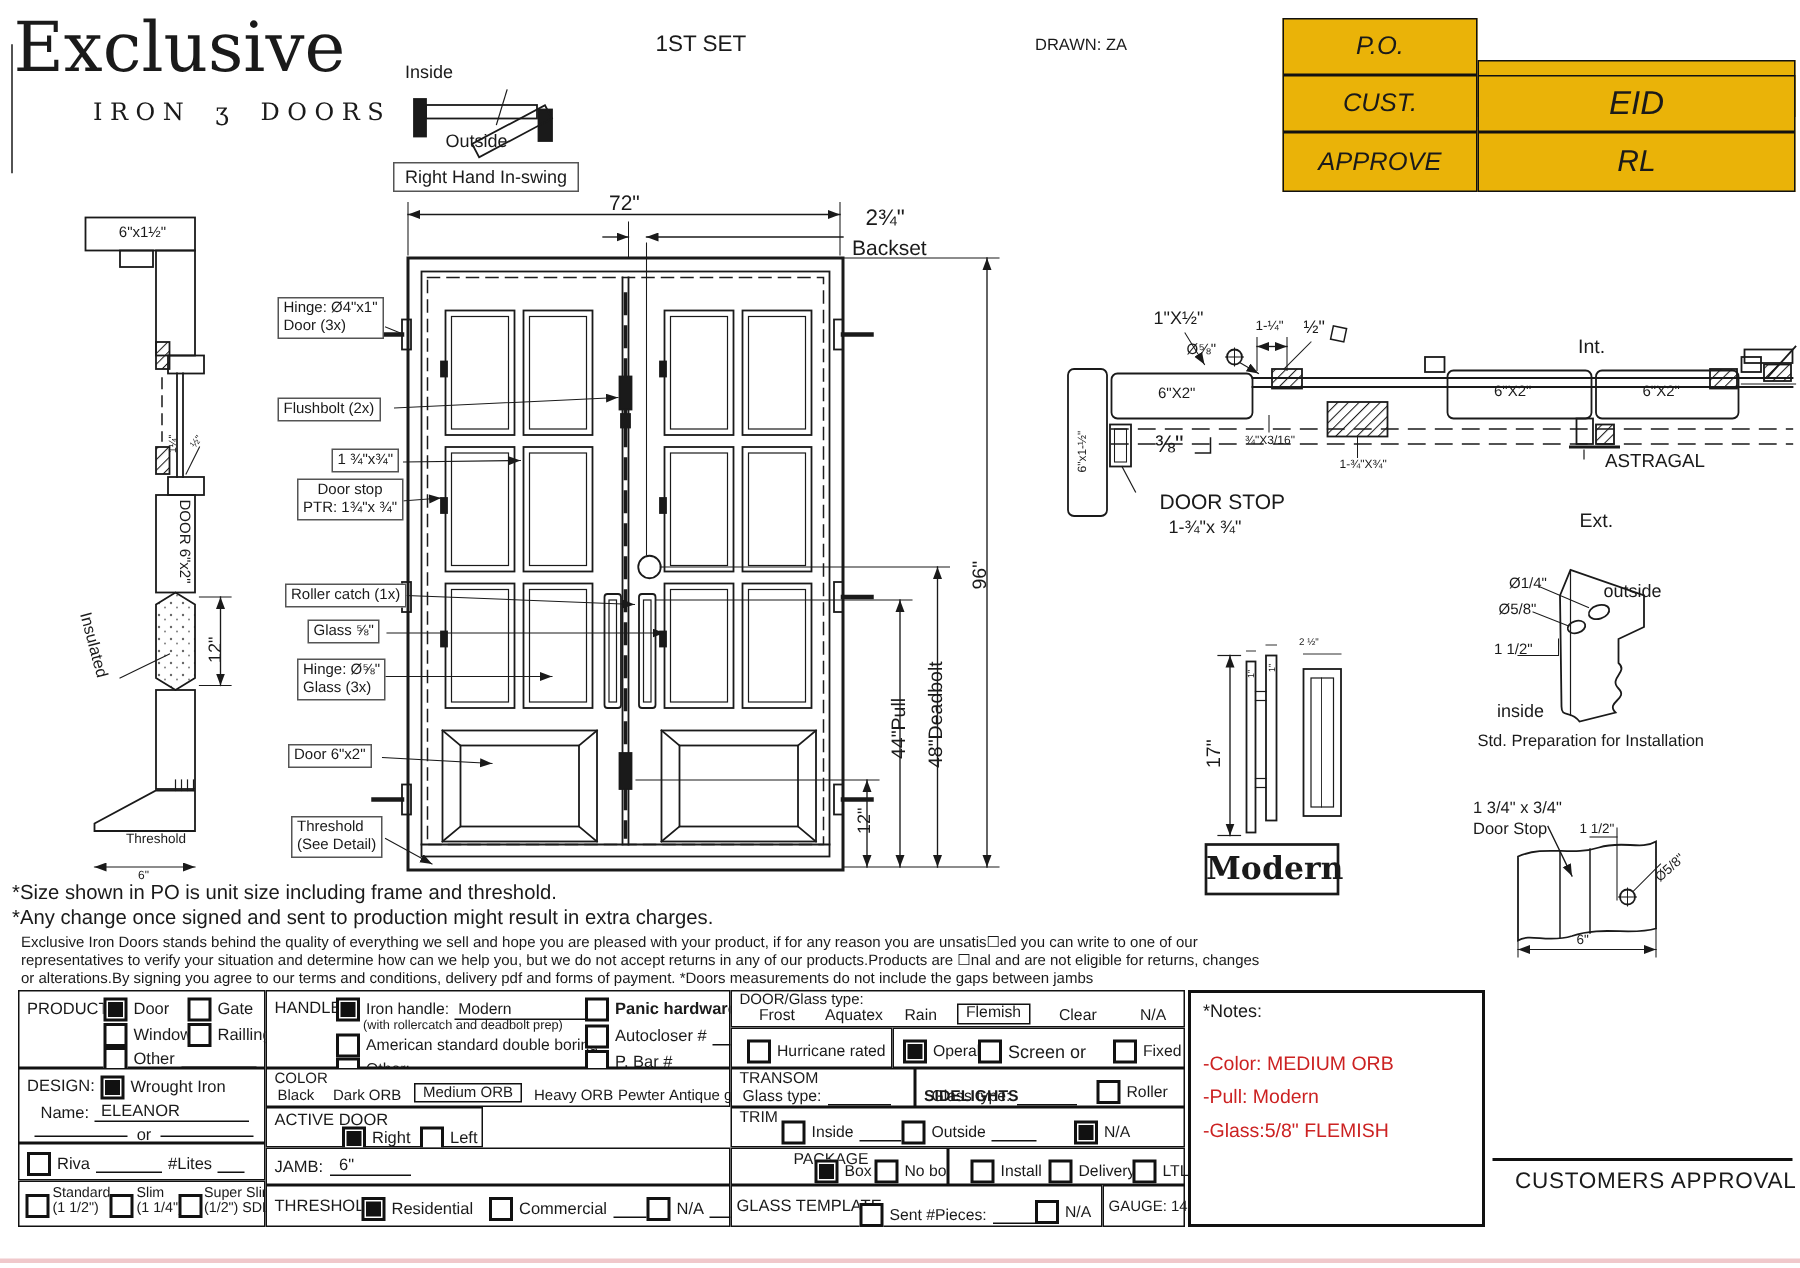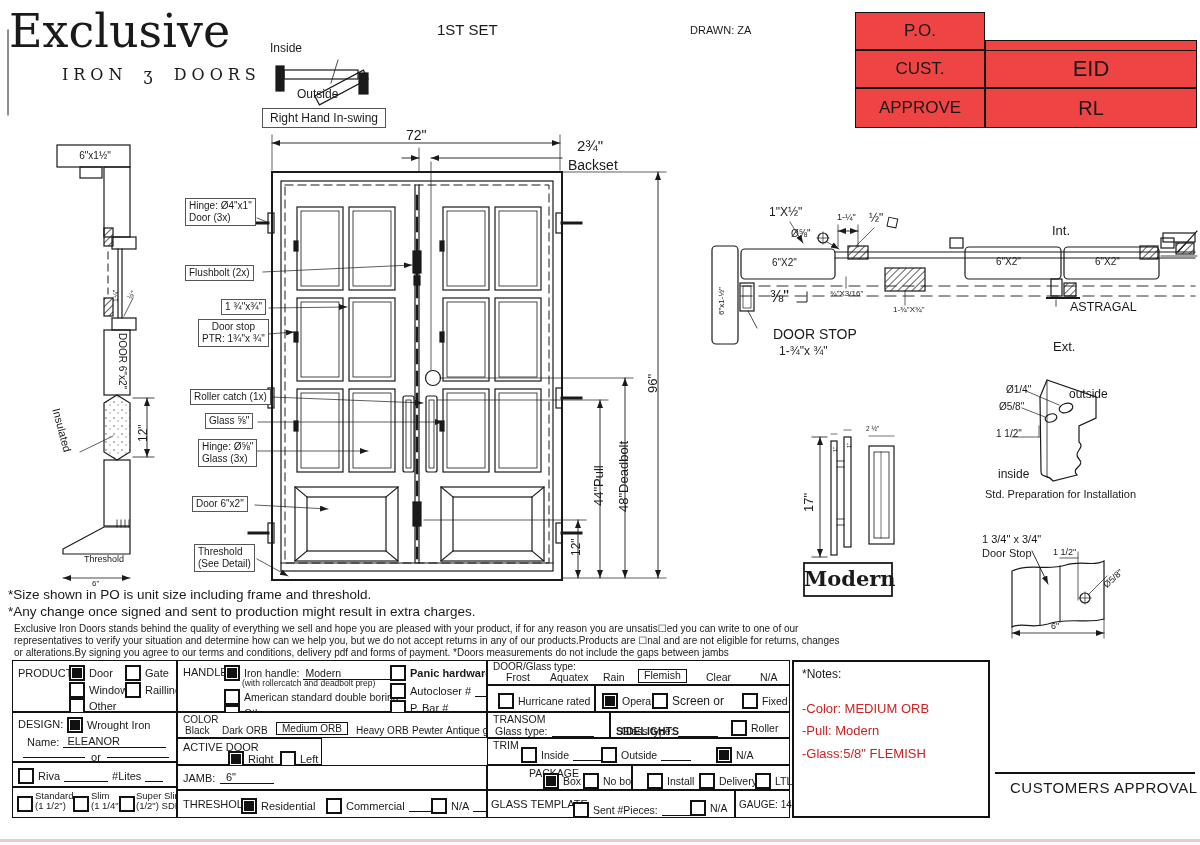--- a/index.html
+++ b/index.html
@@ -12,21 +12,21 @@
   .callout{position:absolute;border:1px solid #555;background:#fff;font-size:10px;
            padding:1px 3px;line-height:1.2;white-space:nowrap;}
   .cell{position:absolute;border:1.2px solid #111;box-sizing:border-box;background:#fff;}
   .opt{position:absolute;display:flex;align-items:center;gap:4px;font-size:11px;white-space:nowrap;}
   .cb{display:inline-block;width:12px;height:12px;border:2px solid #111;background:#fff;
       position:relative;flex:0 0 auto;}
   .cb.checked::after{content:"";position:absolute;inset:1px;background:#111;}
   .ul{display:inline-block;border-bottom:1.3px solid #111;height:11px;}
   .selbox{border:1.4px solid #111;padding:0 5px;}
   .infocell{position:absolute;border:1.6px solid #111;box-sizing:border-box;display:flex;
-            align-items:center;justify-content:center;background:#ef4444;}
+            align-items:center;justify-content:center;background:#eab308;font-style:italic;}
   .red{color:#cc2222;}
   .serif{font-family:"DejaVu Serif","Liberation Serif",serif;}
 </style>
 </head>
 <body>
 
 <div id="page">
 
   <svg class="abs" style="left:0;top:0" width="1200" height="845" viewBox="0 0 1200 845">
     <defs>

